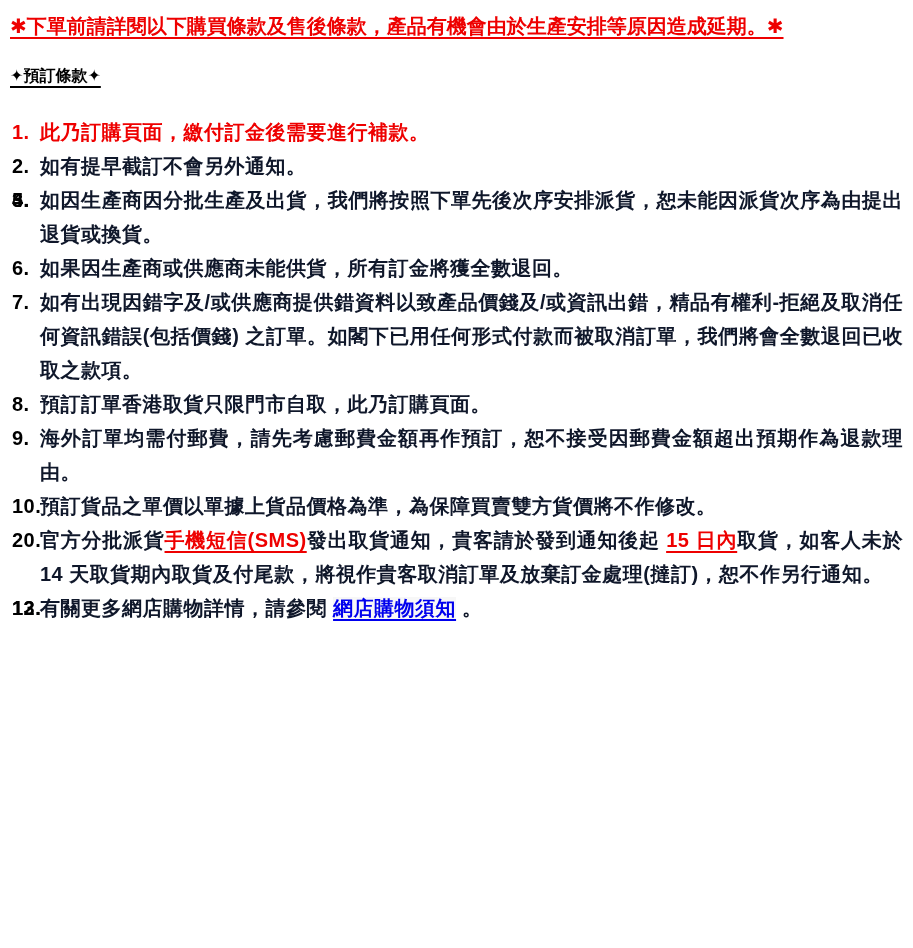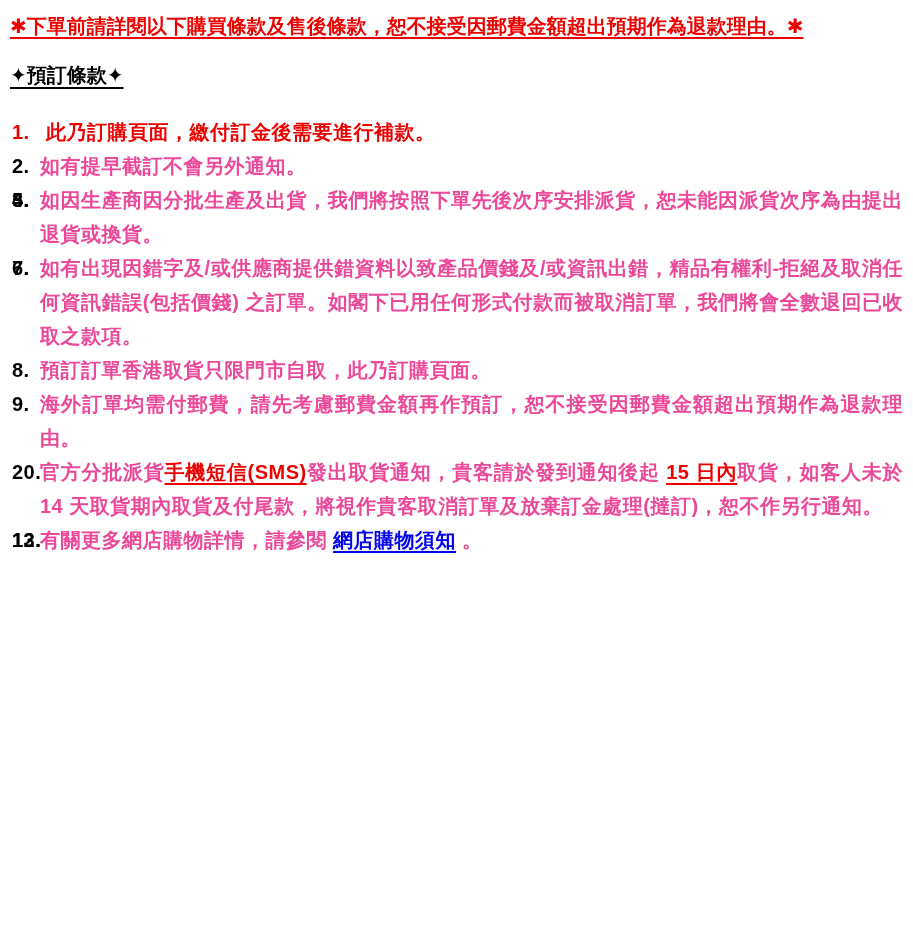--- a/index.html
+++ b/index.html
@@ -23,21 +23,21 @@
     margin:0 0 22px 0;
   }
   .header .u{
     color:var(--red);
     text-decoration:underline;
     text-decoration-thickness:2px;
     text-underline-offset:4px;
   }
 
   .section-title{
-    font-size:20px;
+    font-size:16px;
     line-height:27px;
     margin:0 0 26px 0;
   }
   .section-title .u{
     text-decoration:underline;
     text-decoration-thickness:2px;
     text-underline-offset:5px;
   }
 
   ol.terms{
@@ -53,22 +53,22 @@
     text-align:justify;
     letter-spacing:0.5px;
   }
   li.term .num{
     position:absolute;
     left:2px;
     top:0;
   }
   li.term .num.red{color:var(--red);}
 
-  .seg.normal{color:#ec4899;}
-  .seg.red{color:var(--red);margin-left:6px;}
+  .seg.normal{color:#0f172a;}
+  .seg.red{color:var(--red);}
   .seg.red-underline{
     color:var(--red);
     text-decoration:underline;
     text-decoration-thickness:2px;
     text-underline-offset:4px;
   }
   a.seg.link{
     color:var(--link);
     text-decoration:underline;
     text-decoration-thickness:2px;
@@ -76,35 +76,36 @@
     background:#f7f7f7;
     cursor:pointer;
   }
 </style>
 </head>
 <body>
 
 <div class="page">
 
   <div class="header">
-    <span class="u">✱下單前請詳閱以下購買條款及售後條款，恕不接受因郵費金額超出預期作為退款理由。✱</span>
+    <span class="u">✱下單前請詳閱以下購買條款及售後條款，產品有機會由於生產安排等原因造成延期。✱</span>
   </div>
 
   <div class="section-title">
     <span class="u">✦預訂條款✦</span>
   </div>
 
   <ol class="terms">
       <li class="term"><span class="num red">1.</span><span class="seg red">此乃訂購頁面，繳付訂金後需要進行補款。</span></li>
       <li class="term"><span class="num">2.</span><span class="seg normal">如有提早截訂不會另外通知。</span></li>
       <li class="term"><span class="num">3.</span></li>
       <li class="term"><span class="num">4.</span></li>
       <li class="term"><span class="num">5.</span><span class="seg normal">如因生產商因分批生產及出貨，我們將按照下單先後次序安排派貨，恕未能因派貨次序為由提出退貨或換貨。</span></li>
-      <li class="term"><span class="num">6.</span></li>
+      <li class="term"><span class="num">6.</span><span class="seg normal">如果因生產商或供應商未能供貨，所有訂金將獲全數退回。</span></li>
       <li class="term"><span class="num">7.</span><span class="seg normal">如有出現因錯字及/或供應商提供錯資料以致產品價錢及/或資訊出錯，精品有權利-拒絕及取消任何資訊錯誤(包括價錢) 之訂單。如閣下已用任何形式付款而被取消訂單，我們將會全數退回已收取之款項。</span></li>
       <li class="term"><span class="num">8.</span><span class="seg normal">預訂訂單香港取貨只限門市自取，此乃訂購頁面。</span></li>
       <li class="term"><span class="num">9.</span><span class="seg normal">海外訂單均需付郵費，請先考慮郵費金額再作預訂，恕不接受因郵費金額超出預期作為退款理由。</span></li>
+      <li class="term"><span class="num">10.</span><span class="seg normal">預訂貨品之單價以單據上貨品價格為準，為保障買賣雙方貨價將不作修改。</span></li>
       <li class="term"><span class="num">20.</span><span class="seg normal">官方分批派貨</span><span class="seg red-underline">手機短信(SMS)</span><span class="seg normal">發出取貨通知，貴客請於發到通知後起 </span><span class="seg red-underline">15 日內</span><span class="seg normal">取貨，如客人未於 14 天取貨期內取貨及付尾款，將視作貴客取消訂單及放棄訂金處理(撻訂)，恕不作另行通知。</span></li>
       <li class="term"><span class="num">12.</span></li>
       <li class="term"><span class="num">13.</span><span class="seg normal">有關更多網店購物詳情，請參閱 </span><a class="seg link" href="#">網店購物須知</a><span class="seg normal"> 。</span></li>
     </ol>
 
 </div>
 
 </body></html>

